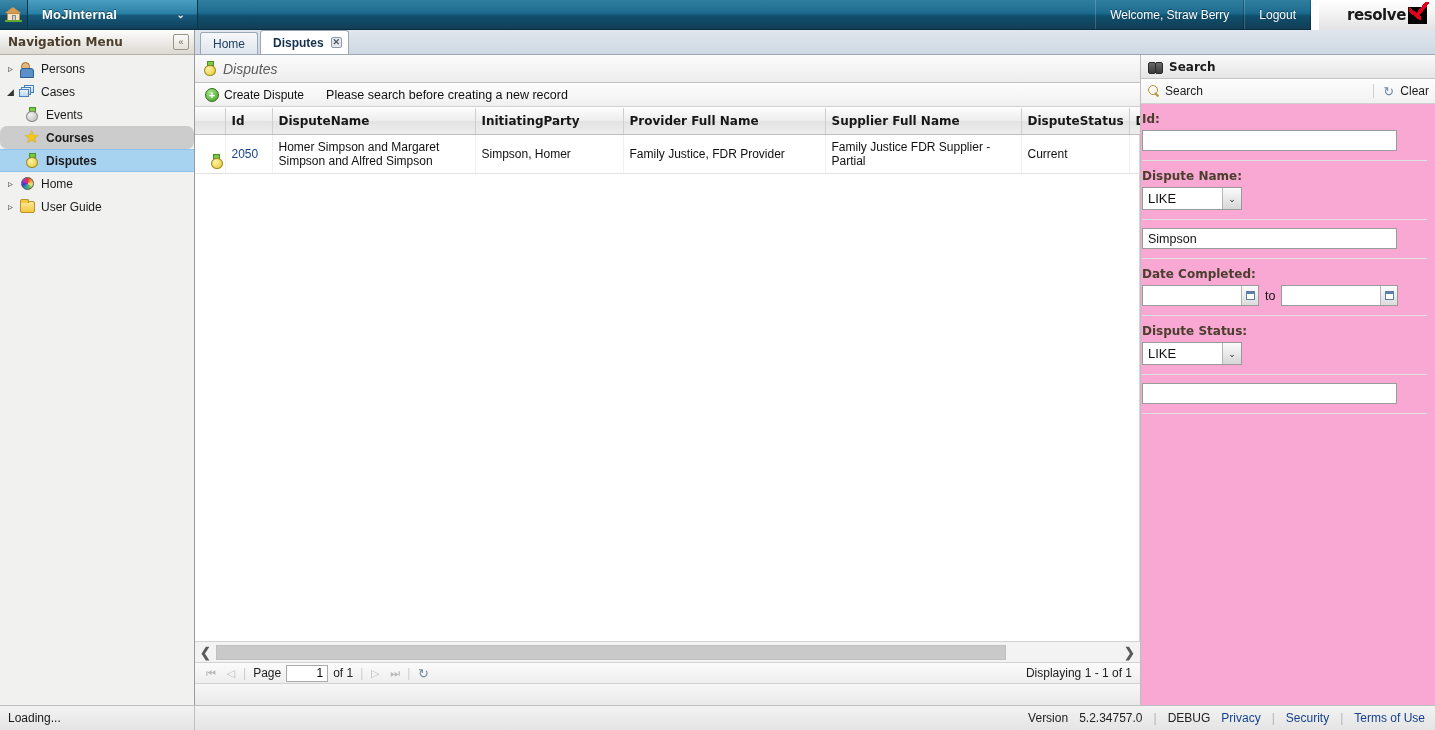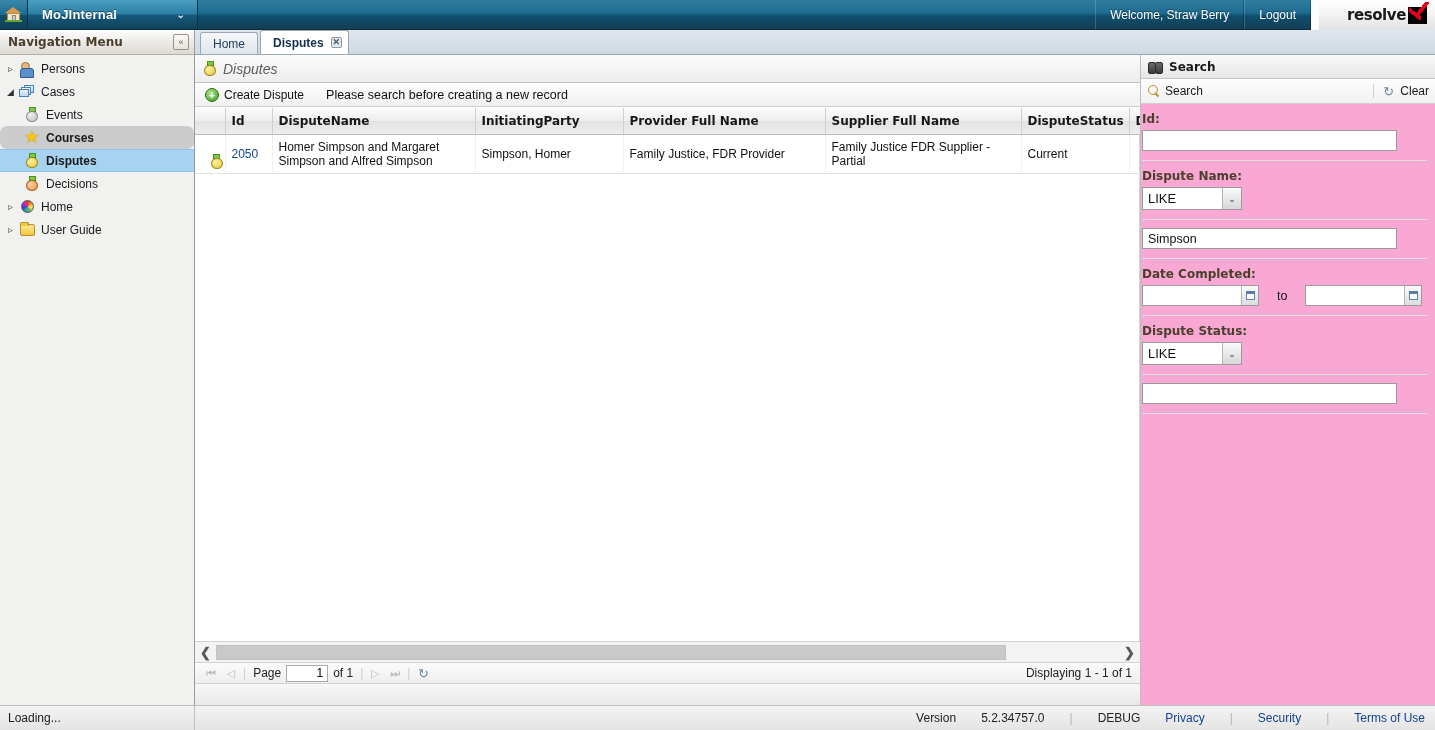--- a/index.html
+++ b/index.html
@@ -358,21 +358,21 @@
   }
   .sp-select-text { font-size: 13px; padding-left: 5px; color: #111; }
   .sp-select-btn {
     position: absolute; right: 0; top: 0; width: 19px; height: 21px;
     background: linear-gradient(to bottom, #fbfbfb, #d7d7d7);
     border-left: 1px solid #b5b5b5;
     display: flex; align-items: center; justify-content: center;
     font-size: 9px; color: #333; cursor: pointer;
   }
   .sp-divider { height: 1px; background: #e0e0e0; margin: 9px 0 8px 0; }
-  .date-row { display: flex; align-items: center; gap: 18px; }
+  .date-row { display: flex; align-items: center; gap: 6px; }
   .date-box {
     width: 117px; height: 21px; border: 1px solid #9b9b9b; background: #fff;
     display: flex; align-items: center; position: relative;
   }
   .cal-btn {
     position: absolute; right: 0; top: 0; width: 17px; height: 19px;
     background: linear-gradient(to bottom, #fcfcfc, #dcdcdc);
     border-left: 1px solid #b5b5b5;
     display: flex; align-items: center; justify-content: center; cursor: pointer;
   }
@@ -386,21 +386,21 @@
 
   
   .statusbar {
     position: absolute; bottom: 0; left: 0; width: 1435px; height: 25px;
     background: linear-gradient(to bottom, #f3f3f3, #e4e4e4);
     border-top: 1px solid #bfbfbf;
     display: flex; align-items: center;
   }
   .sb-left { padding-left: 8px; font-size: 12px; color: #1a1a1a; }
   .sb-right {
-    margin-left: auto; padding-right: 10px; display: flex; align-items: center; gap: 25px;
+    margin-left: auto; padding-right: 10px; display: flex; align-items: center; gap: 11px;
     font-size: 12px; color: #222;
   }
   .sb-right .sep { color: #b5b5b5; }
   .sb-link { color: #15428b; cursor: pointer; }
   .status-left-panel {
     position: absolute; left: 0; bottom: 0; width: 195px; height: 25px;
     border-right: 1px solid #bfbfbf;
   }
 </style>
 </head>
@@ -475,29 +475,20 @@
     <div class="tree-row sel-disputes" style="padding-left:22px;">
       <span class="ico">
         <span class="ic-medal gold">
             <span class="rib"></span>
             <span class="disc"></span>
           </span>
       </span>
       <span class="tree-label">Disputes</span>
     </div>
 
-    <div class="tree-row" style="padding-left:22px;">
-      <span class="ico">
-        <span class="ic-medal orange">
-            <span class="rib"></span>
-            <span class="disc"></span>
-          </span>
-      </span>
-      <span class="tree-label">Decisions</span>
-    </div>
 
     <div class="tree-row">
       <span class="tw collapsed"></span>
       <span class="ico">
           <span class="ic-globe"></span>
         </span>
       <span class="tree-label">Home</span>
     </div>
 
     <div class="tree-row">

